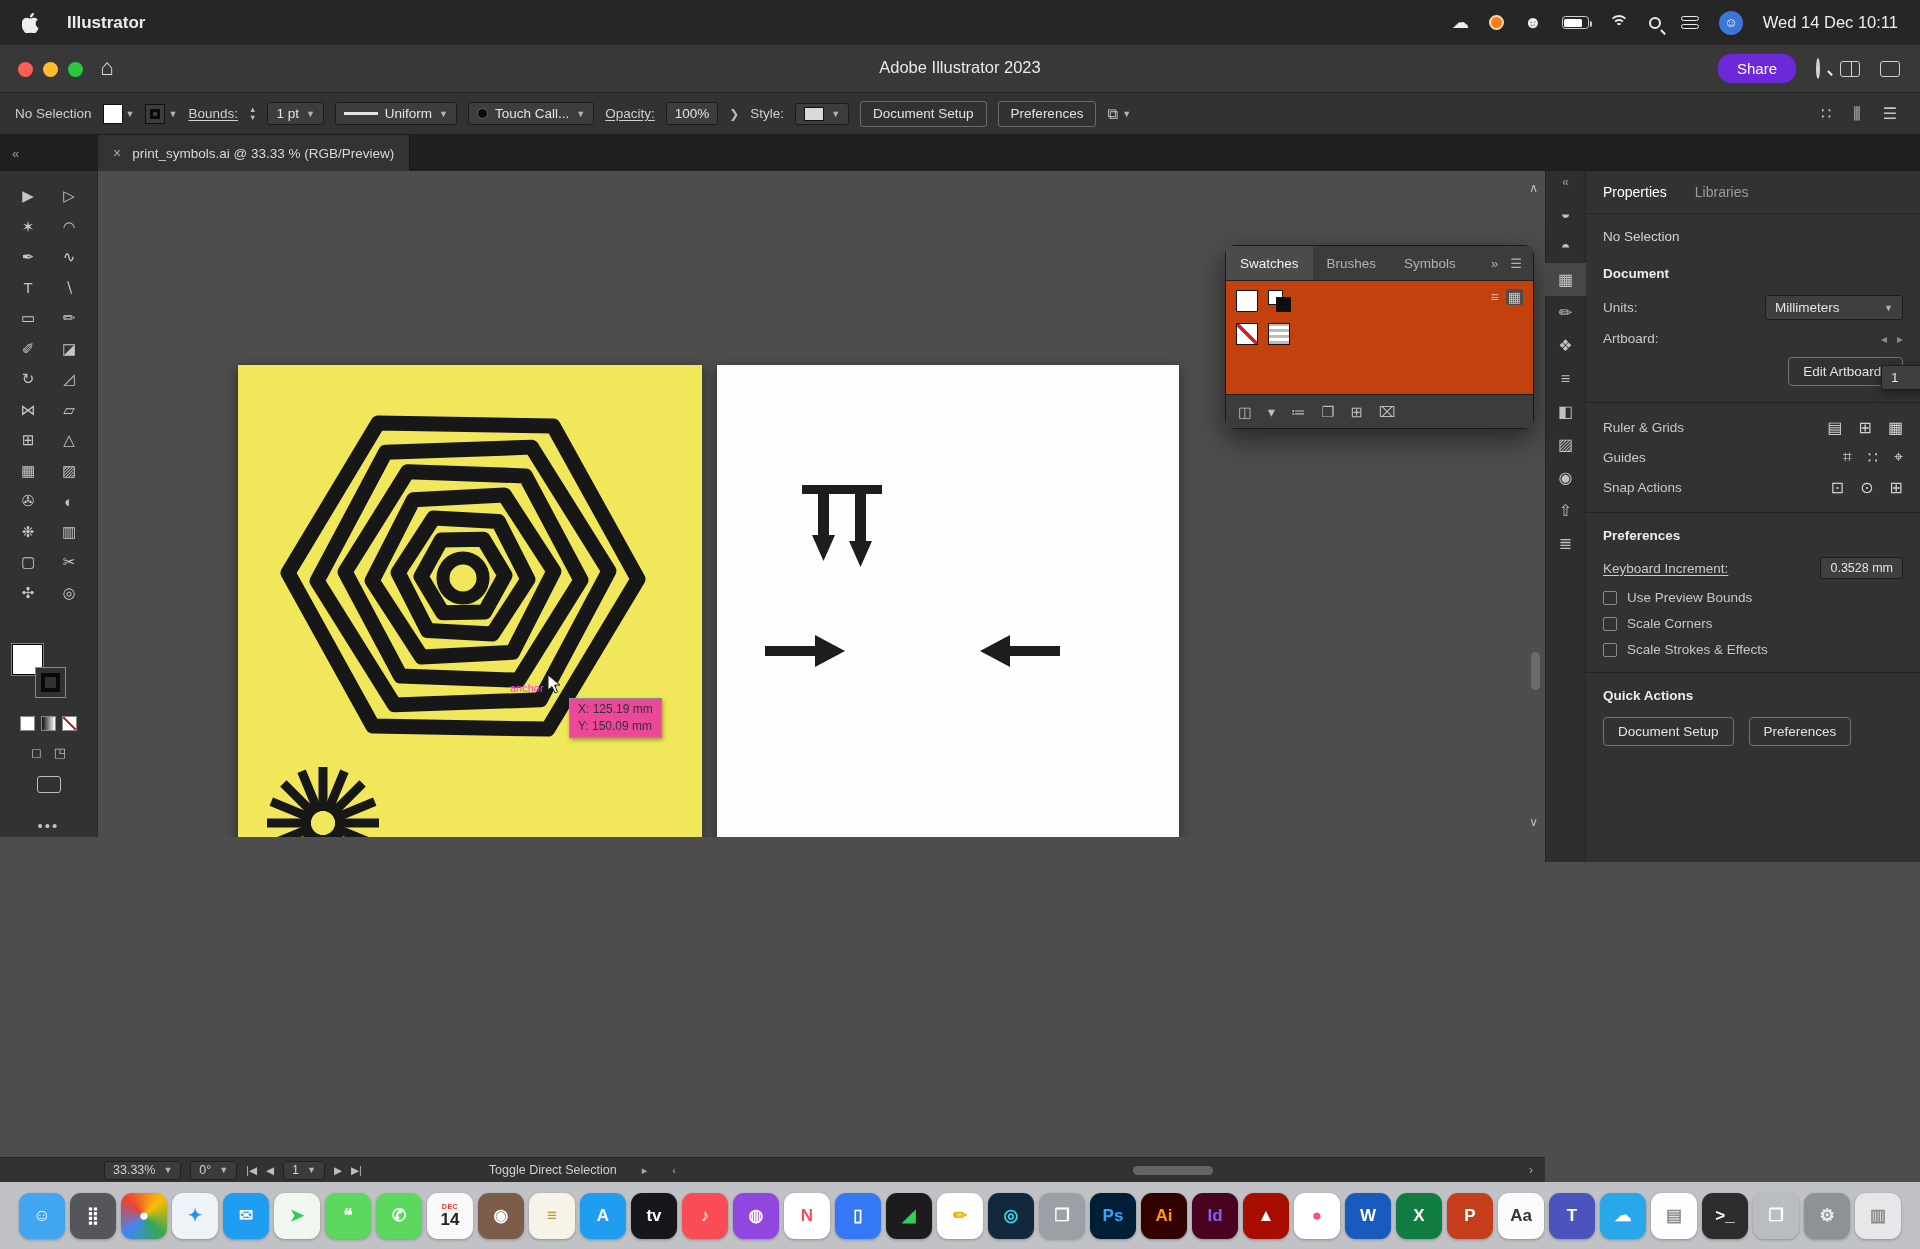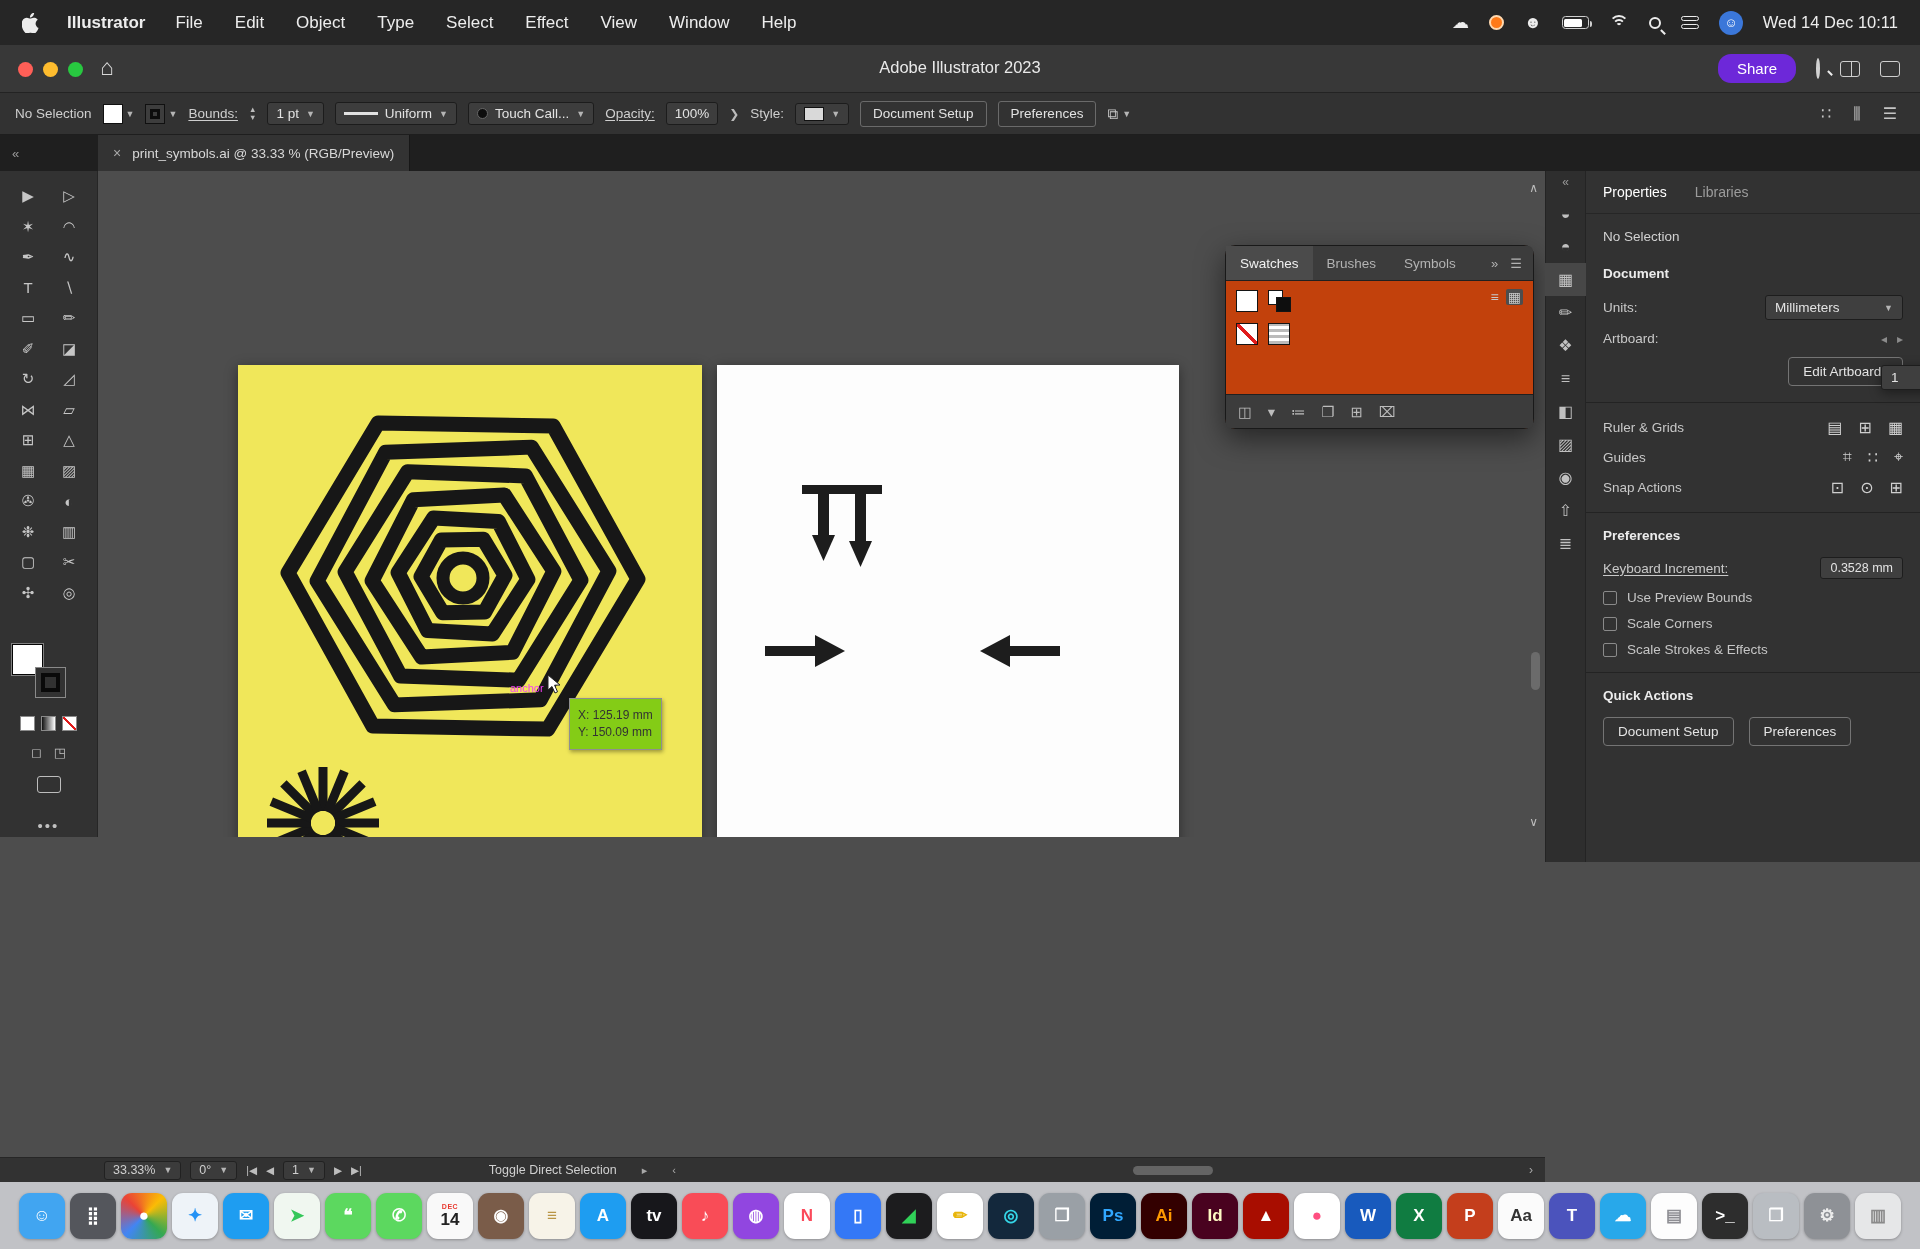--- a/index.html
+++ b/index.html
@@ -80,21 +80,21 @@
   .mini-row{display:flex;gap:12px;margin-top:14px;color:#c0c0c0;font-size:13px}
   .draw-mode{margin-top:16px;width:24px;height:17px;border:1.6px solid #bdbdbd;border-radius:3px}
   .toolbar-more{margin-top:24px;color:#c0c0c0;letter-spacing:2px;font-size:15px}
 
   
   .canvas{position:absolute;left:98px;top:171px;right:375px;bottom:92px;background:#4d4d4d;overflow:hidden}
   .artboard{position:absolute;top:194px;box-shadow:0 3px 12px rgba(0,0,0,.42)}
   #artboard-1{left:140px;width:464px;height:655px}
   #artboard-2{left:619px;width:462px;height:655px;background:#fdfdfd}
   .art{position:absolute}
-  .tooltip{position:absolute;left:471px;top:527px;background:#84cc16;border:1px solid #8f8f8f;padding:8px 8px;font-size:12px;color:#333;line-height:1.4;box-shadow:1px 2px 4px rgba(0,0,0,.35);z-index:8}
+  .tooltip{position:absolute;left:471px;top:527px;background:#ec4899;border:1px solid #8f8f8f;padding:2px 8px;font-size:12px;color:#333;line-height:1.4;box-shadow:1px 2px 4px rgba(0,0,0,.35);z-index:8}
   .smart-guide{position:absolute;left:412px;top:511px;color:#f43ef4;font-size:11px;z-index:8}
   .cursor{position:absolute;left:449px;top:503px;z-index:9}
   .scroll-chevron{position:absolute;color:#bdbdbd;font-size:12px}
   .vscroll-thumb{position:absolute;right:5px;top:481px;width:9px;height:38px;background:#6b6b6b;border-radius:5px}
 
   
   .swatches-panel{position:absolute;left:1127px;top:74px;width:309px;background:#c2410c;border:1px solid #191919;border-radius:10px;box-shadow:0 10px 28px rgba(0,0,0,.5);z-index:10}
   .sw-header{height:35px;background:#3c3c3c;display:flex;align-items:stretch;border-bottom:1px solid #202020;border-radius:5px 5px 0 0}
   .sw-tab{padding:0 14px;display:flex;align-items:center;font-size:13.5px;color:#b3b3b3}
   .sw-tab.active{background:#4b4b4b;color:#f1f1f1}
@@ -160,32 +160,20 @@
 
 <div id="app">
 
   <div class="menubar">
     <span class="apple-logo">
       <svg width="17" height="20" viewBox="0 0 17 20" fill="#ededed">
           <path d="M13.6 10.6c0-2.6 2.1-3.8 2.2-3.9-1.2-1.8-3.1-2-3.7-2-1.6-.2-3.1.9-3.9.9-.8 0-2-.9-3.4-.9C3.1 4.8 1.4 5.8.5 7.4c-1.9 3.2-.5 8 1.3 10.6.9 1.3 1.9 2.7 3.3 2.7 1.3-.1 1.8-.9 3.4-.9s2 .9 3.4.8c1.4 0 2.3-1.3 3.2-2.6 1-1.5 1.4-2.9 1.4-3-.1 0-2.8-1.1-2.9-4.4zM11 3c.7-.9 1.2-2.1 1.1-3.3-1 0-2.3.7-3 1.6-.7.8-1.3 2-1.1 3.2 1.1.1 2.3-.6 3-1.5z"></path>
         </svg>
     </span>
     <span class="app-name">Illustrator</span>
-    <div class="menu-items">
-
-    <span class="menu-item">File</span>
-        <span class="menu-item">Edit</span>
-        <span class="menu-item">Object</span>
-        <span class="menu-item">Type</span>
-        <span class="menu-item">Select</span>
-        <span class="menu-item">Effect</span>
-        <span class="menu-item">View</span>
-        <span class="menu-item">Window</span>
-        <span class="menu-item">Help</span>
-      </div>
     <div class="menubar-right">
       <span class="mb-glyph">☁</span>
       <span class="mb-dot"></span>
       <span class="mb-glyph">☻</span>
       <span class="battery"></span>
       <span class="wifi">
           <i></i>
           <i></i>
           <i></i>
         </span>
@@ -795,21 +783,21 @@
         <span class="dock-glyph" style="color: rgb(49, 168, 255);">Ps</span>
       </div>
 
       <div class="dock-icon" style="background: rgb(51, 0, 0);">
 
         <span class="dock-glyph" style="color: rgb(255, 154, 0);">Ai</span>
       </div>
 
       <div class="dock-icon" style="background: rgb(73, 2, 31);">
 
-        <span class="dock-glyph" style="color: #fef9c3; text-align: center;">Id</span>
+        <span class="dock-glyph" style="color: #8b5cf6; text-align: center;">Id</span>
       </div>
 
       <div class="dock-icon" style="background: rgb(168, 13, 0);">
 
         <span class="dock-glyph" style="color: rgb(255, 255, 255);">▲</span>
       </div>
 
       <div class="dock-icon" style="background: rgb(255, 255, 255);">
 
         <span class="dock-glyph" style="color: rgb(255, 79, 129);">●</span>

